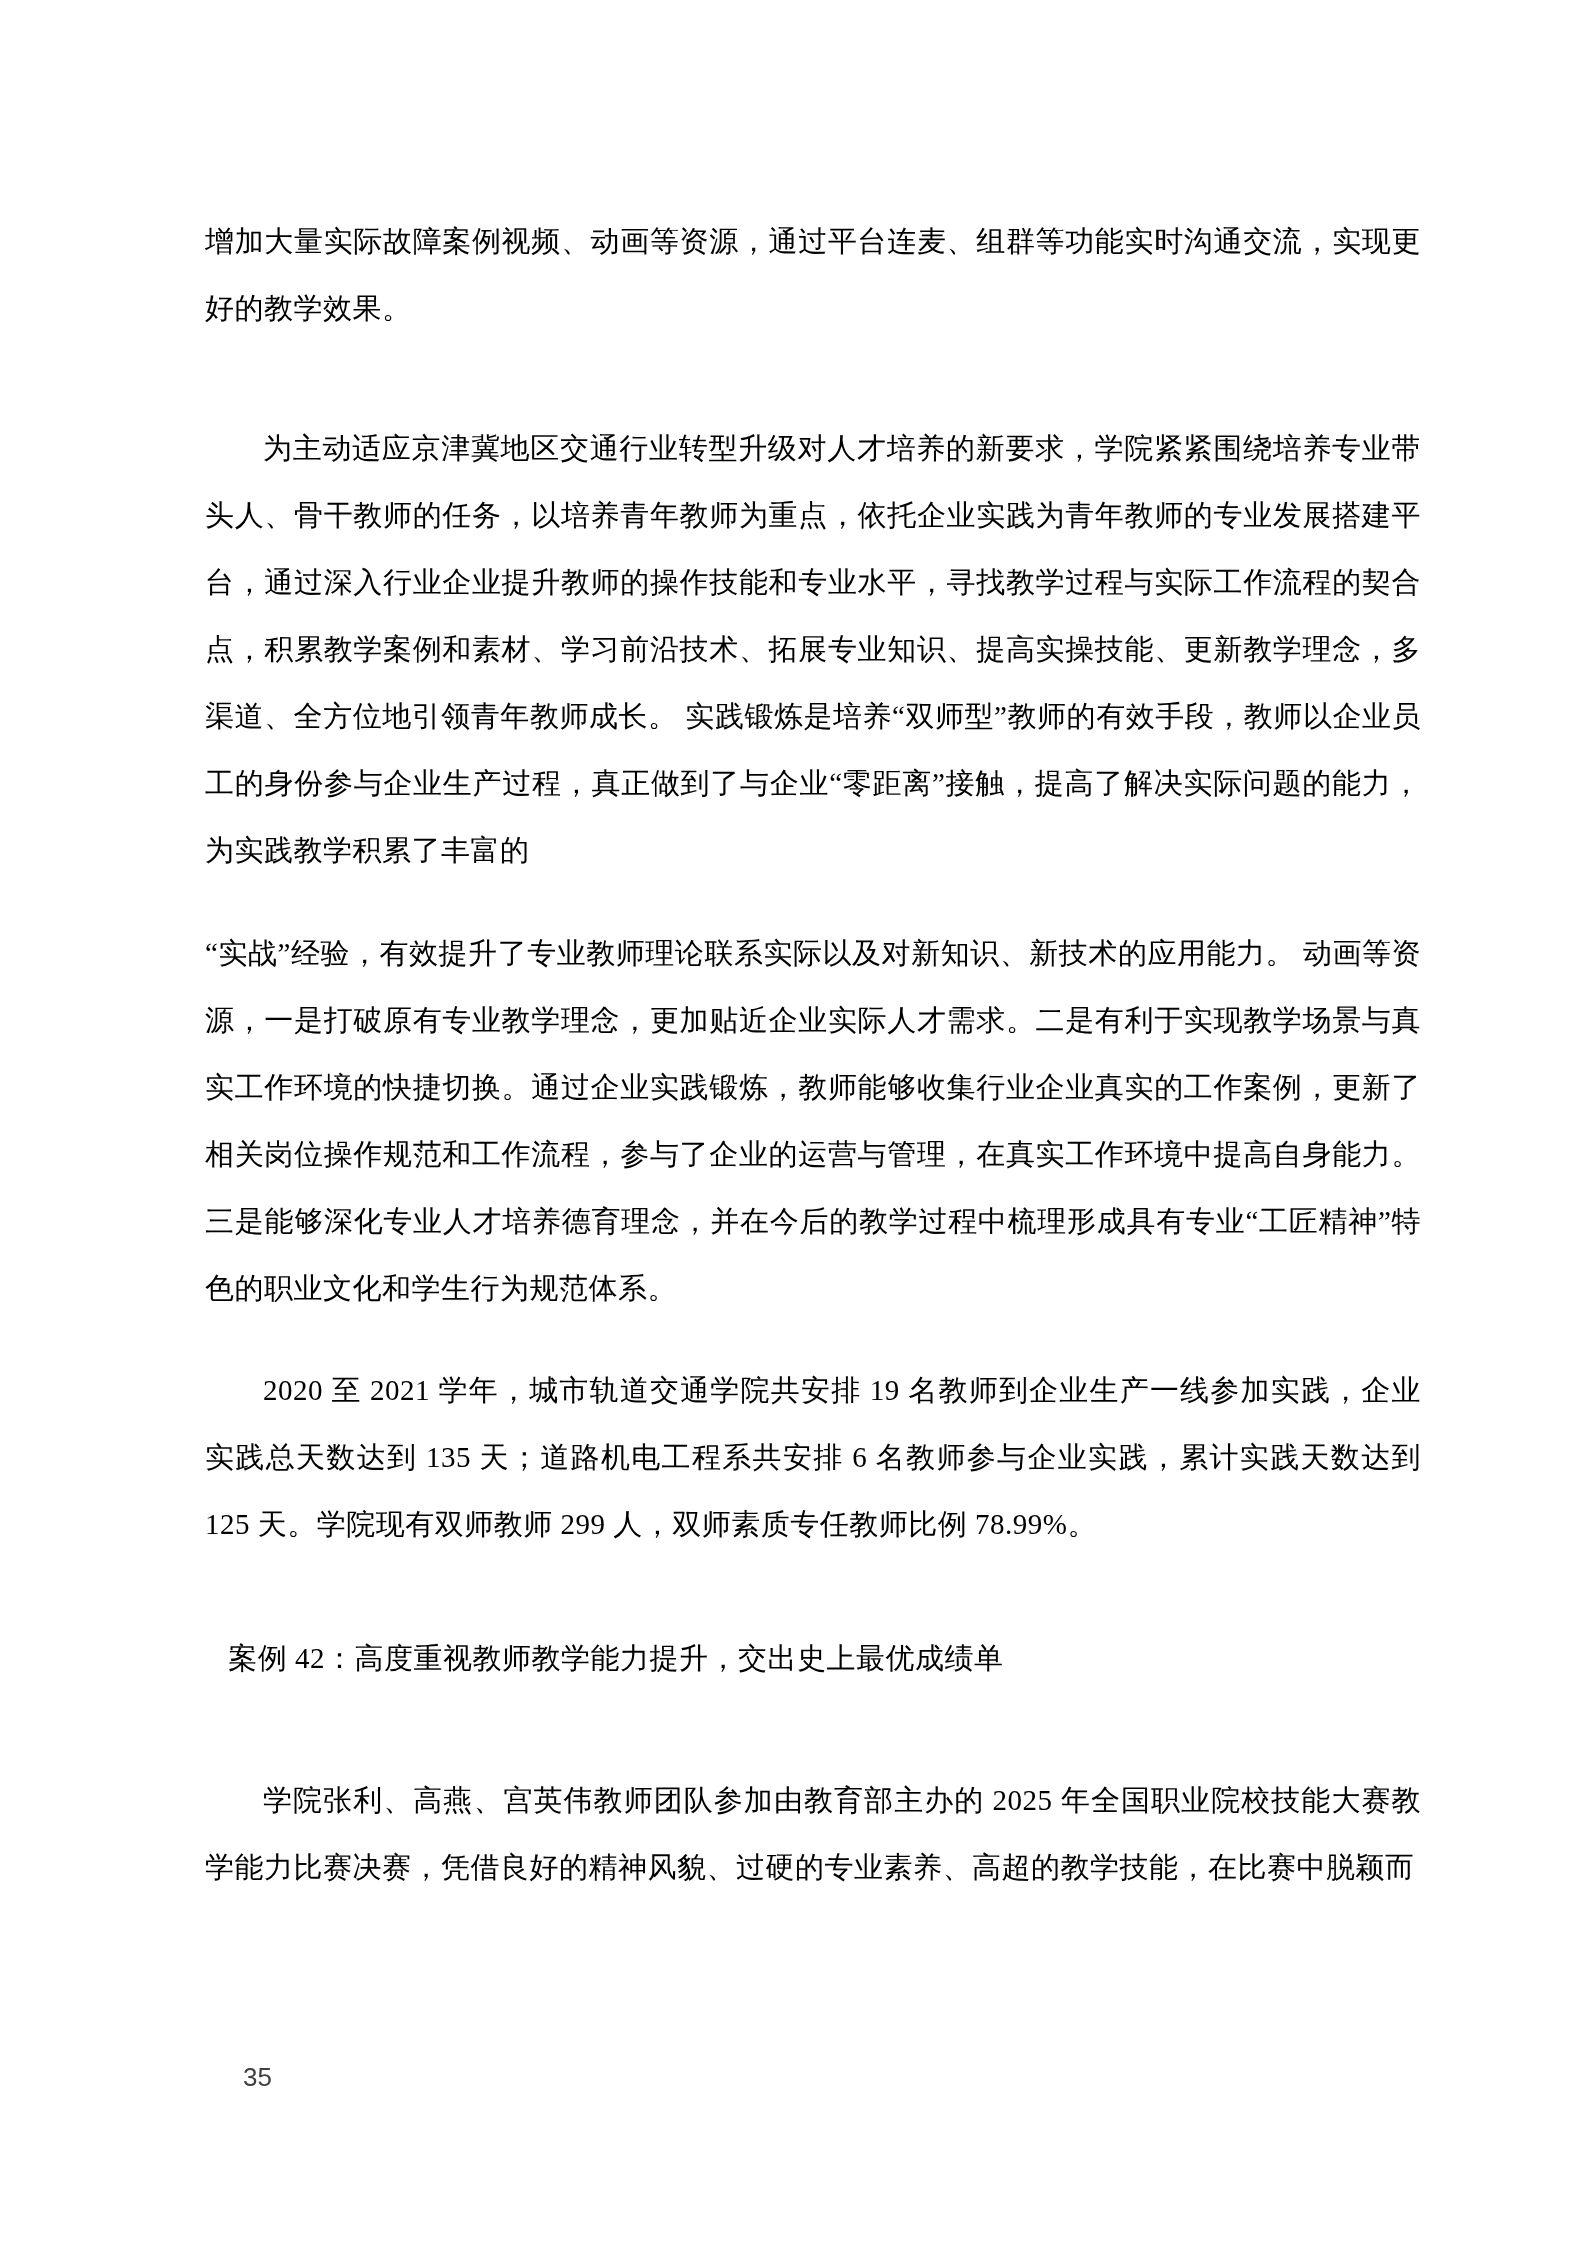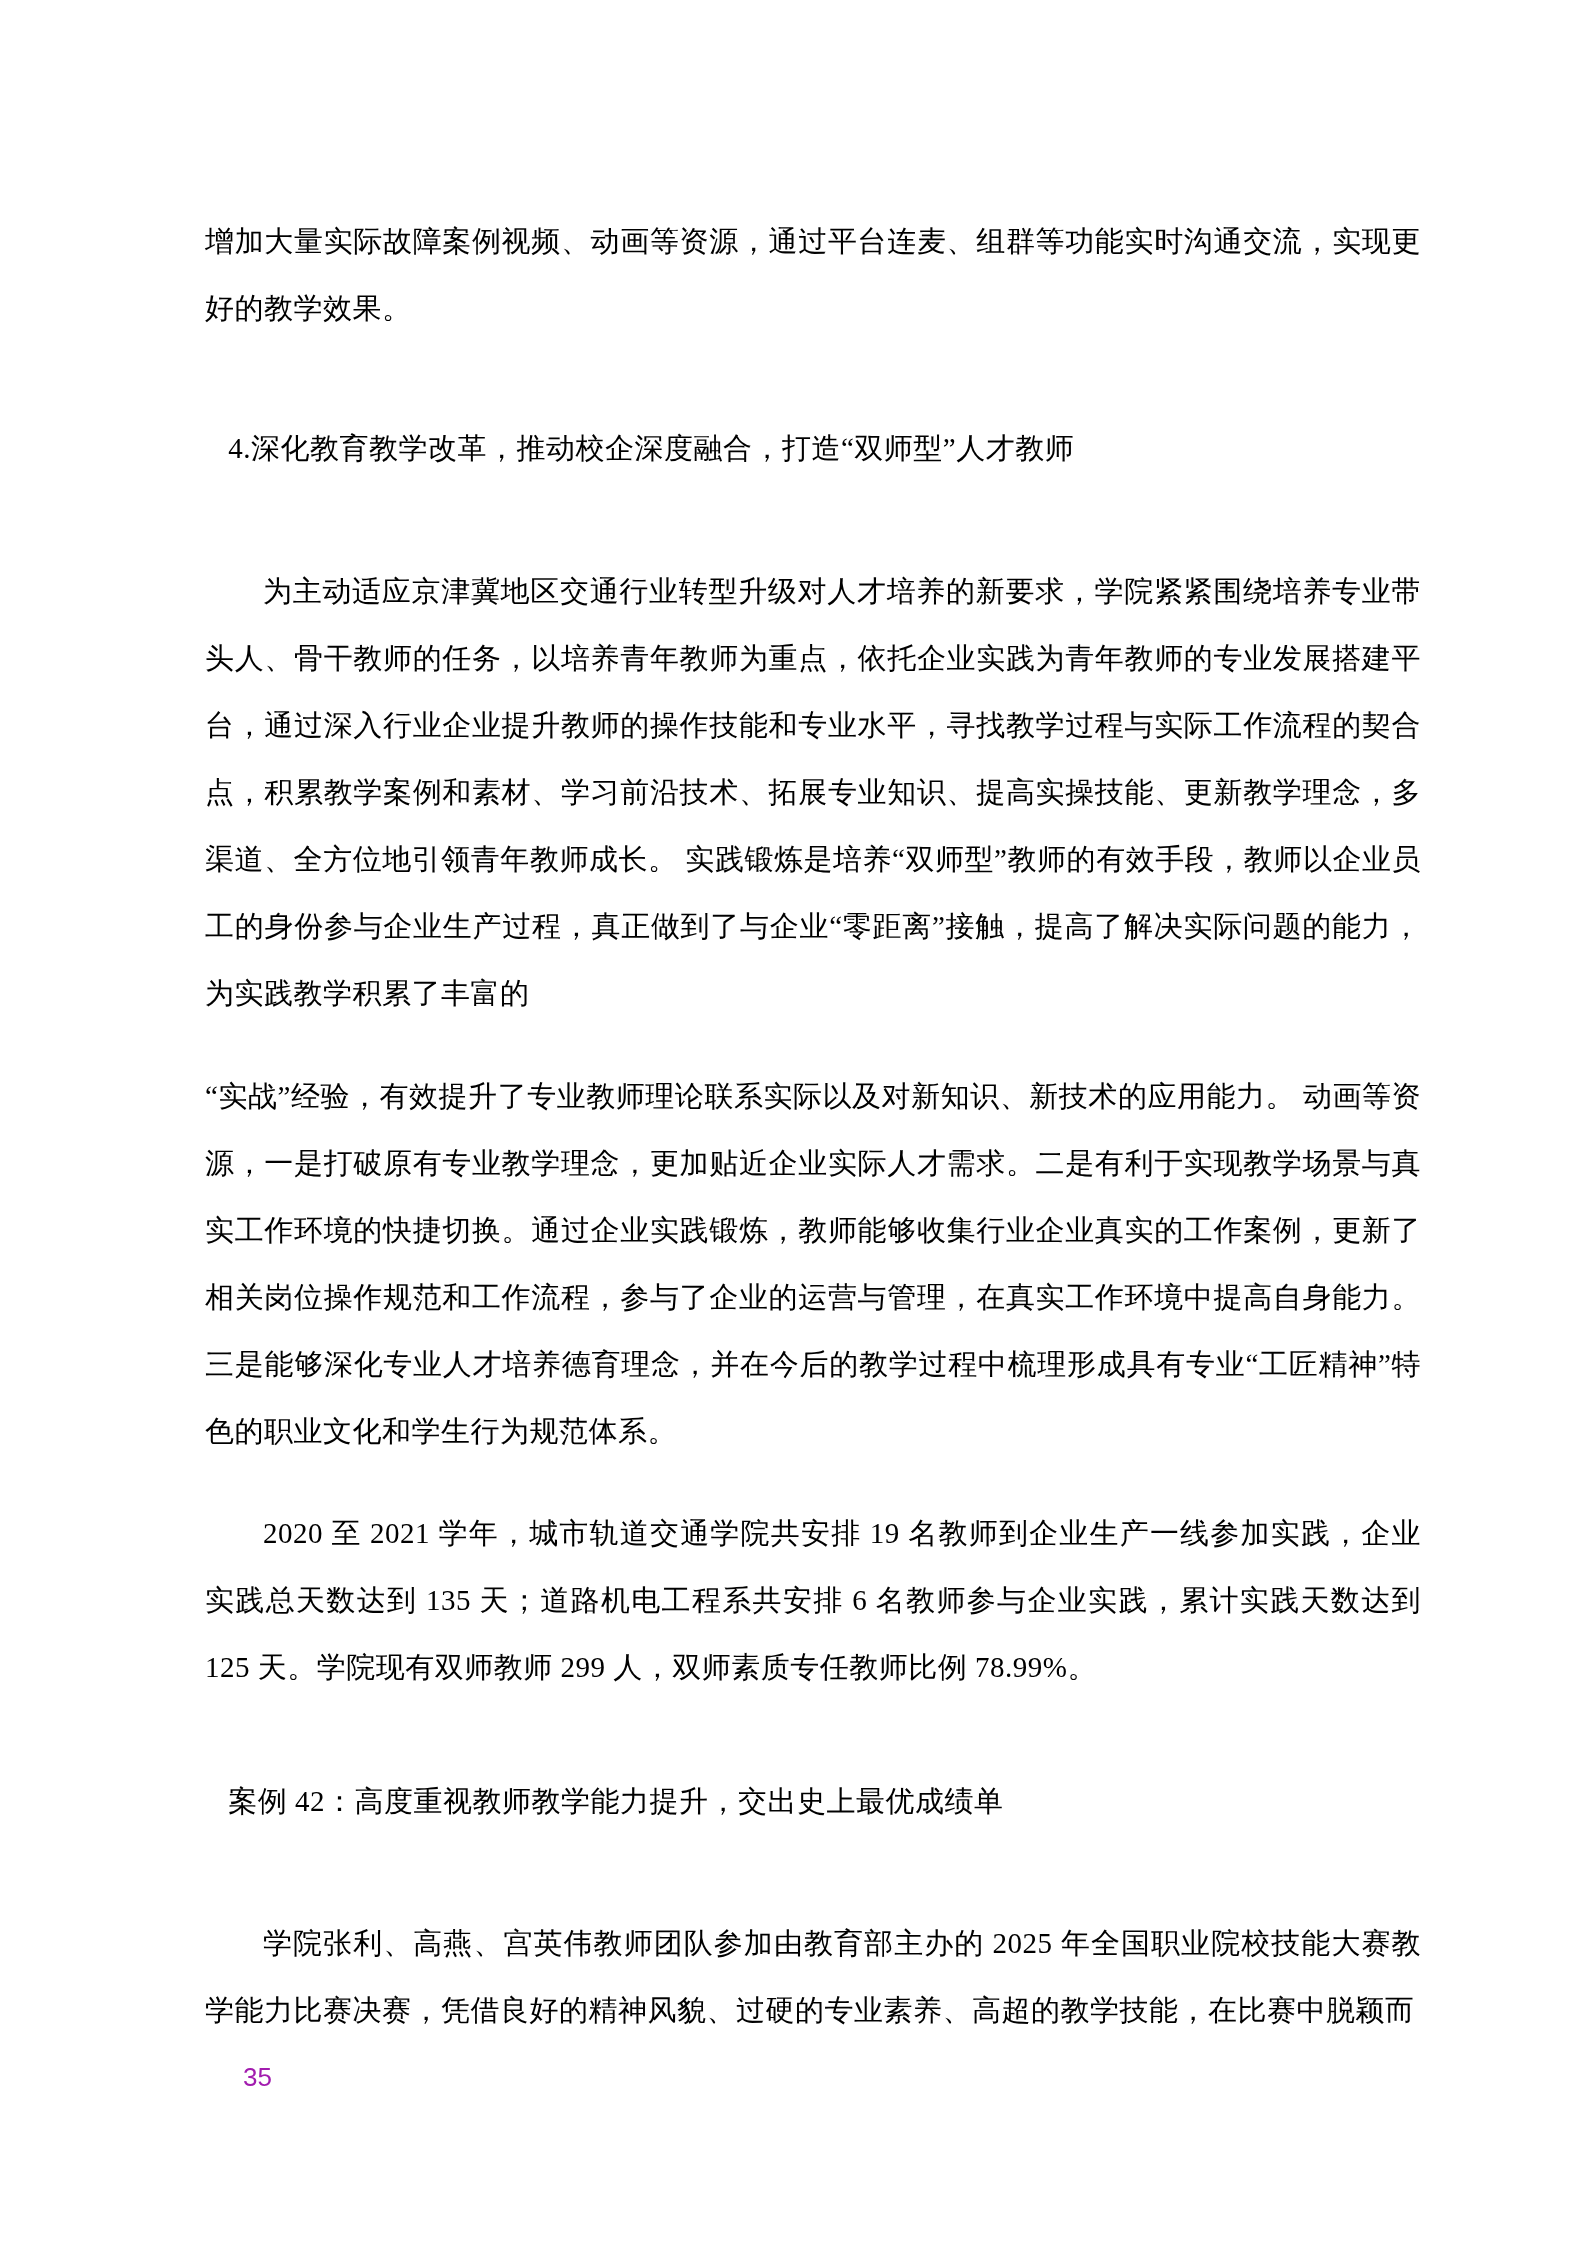--- a/index.html
+++ b/index.html
@@ -43,31 +43,30 @@
   .mb-d { margin-bottom: 35px !important; }
   .mb-e { margin-bottom: 67px !important; }
   .mb-f { margin-bottom: 75px !important; }
 
   .page-number {
     position: absolute;
     left: 243px;
     top: 2026px;
     font-family: "Liberation Sans", "DejaVu Sans", sans-serif;
     font-size: 26px;
-    color: #a21caf;
+    color: #404040;
   }
 </style>
 </head>
 <body>
 
 <div class="page">
   <div class="content">
     <p class="p-noindent mb-a">增加大量实际故障案例视频、动画等资源，通过平台连麦、组群等功能实时沟通交流，实现更好的教学效果。</p>
 
-    <p class="p-heading mb-b">4.深化教育教学改革，推动校企深度融合，打造“双师型”人才教师</p>
 
     <p class="p-indent mb-c">为主动适应京津冀地区交通行业转型升级对人才培养的新要求，学院紧紧围绕培养专业带头人、骨干教师的任务，以培养青年教师为重点，依托企业实践为青年教师的专业发展搭建平台，通过深入行业企业提升教师的操作技能和专业水平，寻找教学过程与实际工作流程的契合点，积累教学案例和素材、学习前沿技术、拓展专业知识、提高实操技能、更新教学理念，多渠道、全方位地引领青年教师成长。 实践锻炼是培养“双师型”教师的有效手段，教师以企业员工的身份参与企业生产过程，真正做到了与企业“零距离”接触，提高了解决实际问题的能力，为实践教学积累了丰富的</p>
 
     <p class="p-noindent mb-d">“实战”经验，有效提升了专业教师理论联系实际以及对新知识、新技术的应用能力。 动画等资源，一是打破原有专业教学理念，更加贴近企业实际人才需求。二是有利于实现教学场景与真实工作环境的快捷切换。通过企业实践锻炼，教师能够收集行业企业真实的工作案例，更新了相关岗位操作规范和工作流程，参与了企业的运营与管理，在真实工作环境中提高自身能力。三是能够深化专业人才培养德育理念，并在今后的教学过程中梳理形成具有专业“工匠精神”特色的职业文化和学生行为规范体系。</p>
 
     <p class="p-indent mb-e">2020 至 2021 学年，城市轨道交通学院共安排 19 名教师到企业生产一线参加实践，企业实践总天数达到 135 天；道路机电工程系共安排 6 名教师参与企业实践，累计实践天数达到 125 天。学院现有双师教师 299 人，双师素质专任教师比例 78.99%。</p>
 
     <p class="p-heading mb-f">案例 42：高度重视教师教学能力提升，交出史上最优成绩单</p>
 
     <p class="p-indent">学院张利、高燕、宫英伟教师团队参加由教育部主办的 2025 年全国职业院校技能大赛教学能力比赛决赛，凭借良好的精神风貌、过硬的专业素养、高超的教学技能，在比赛中脱颖而</p>

